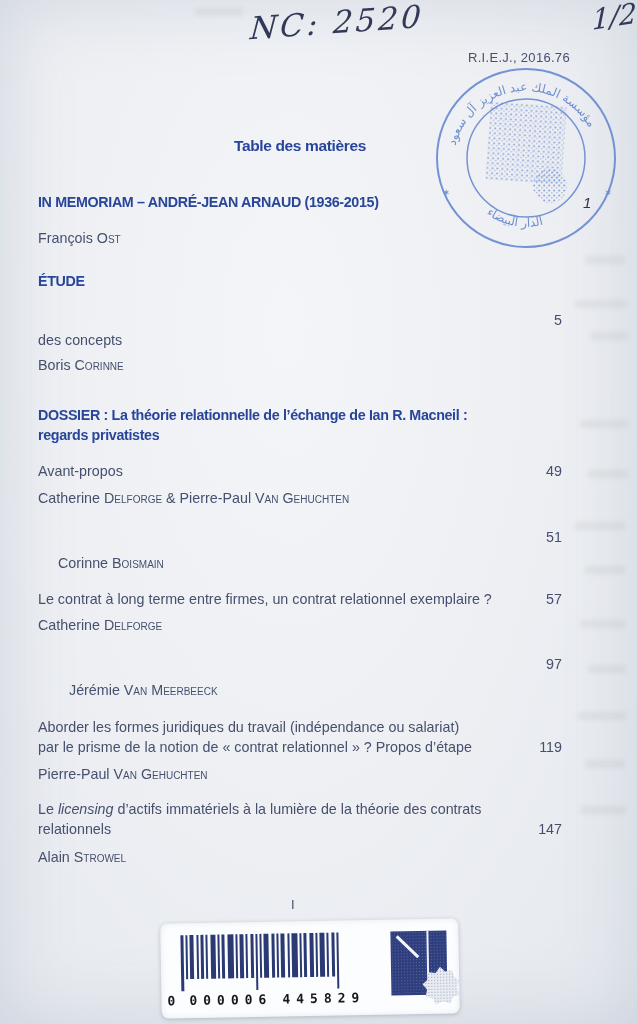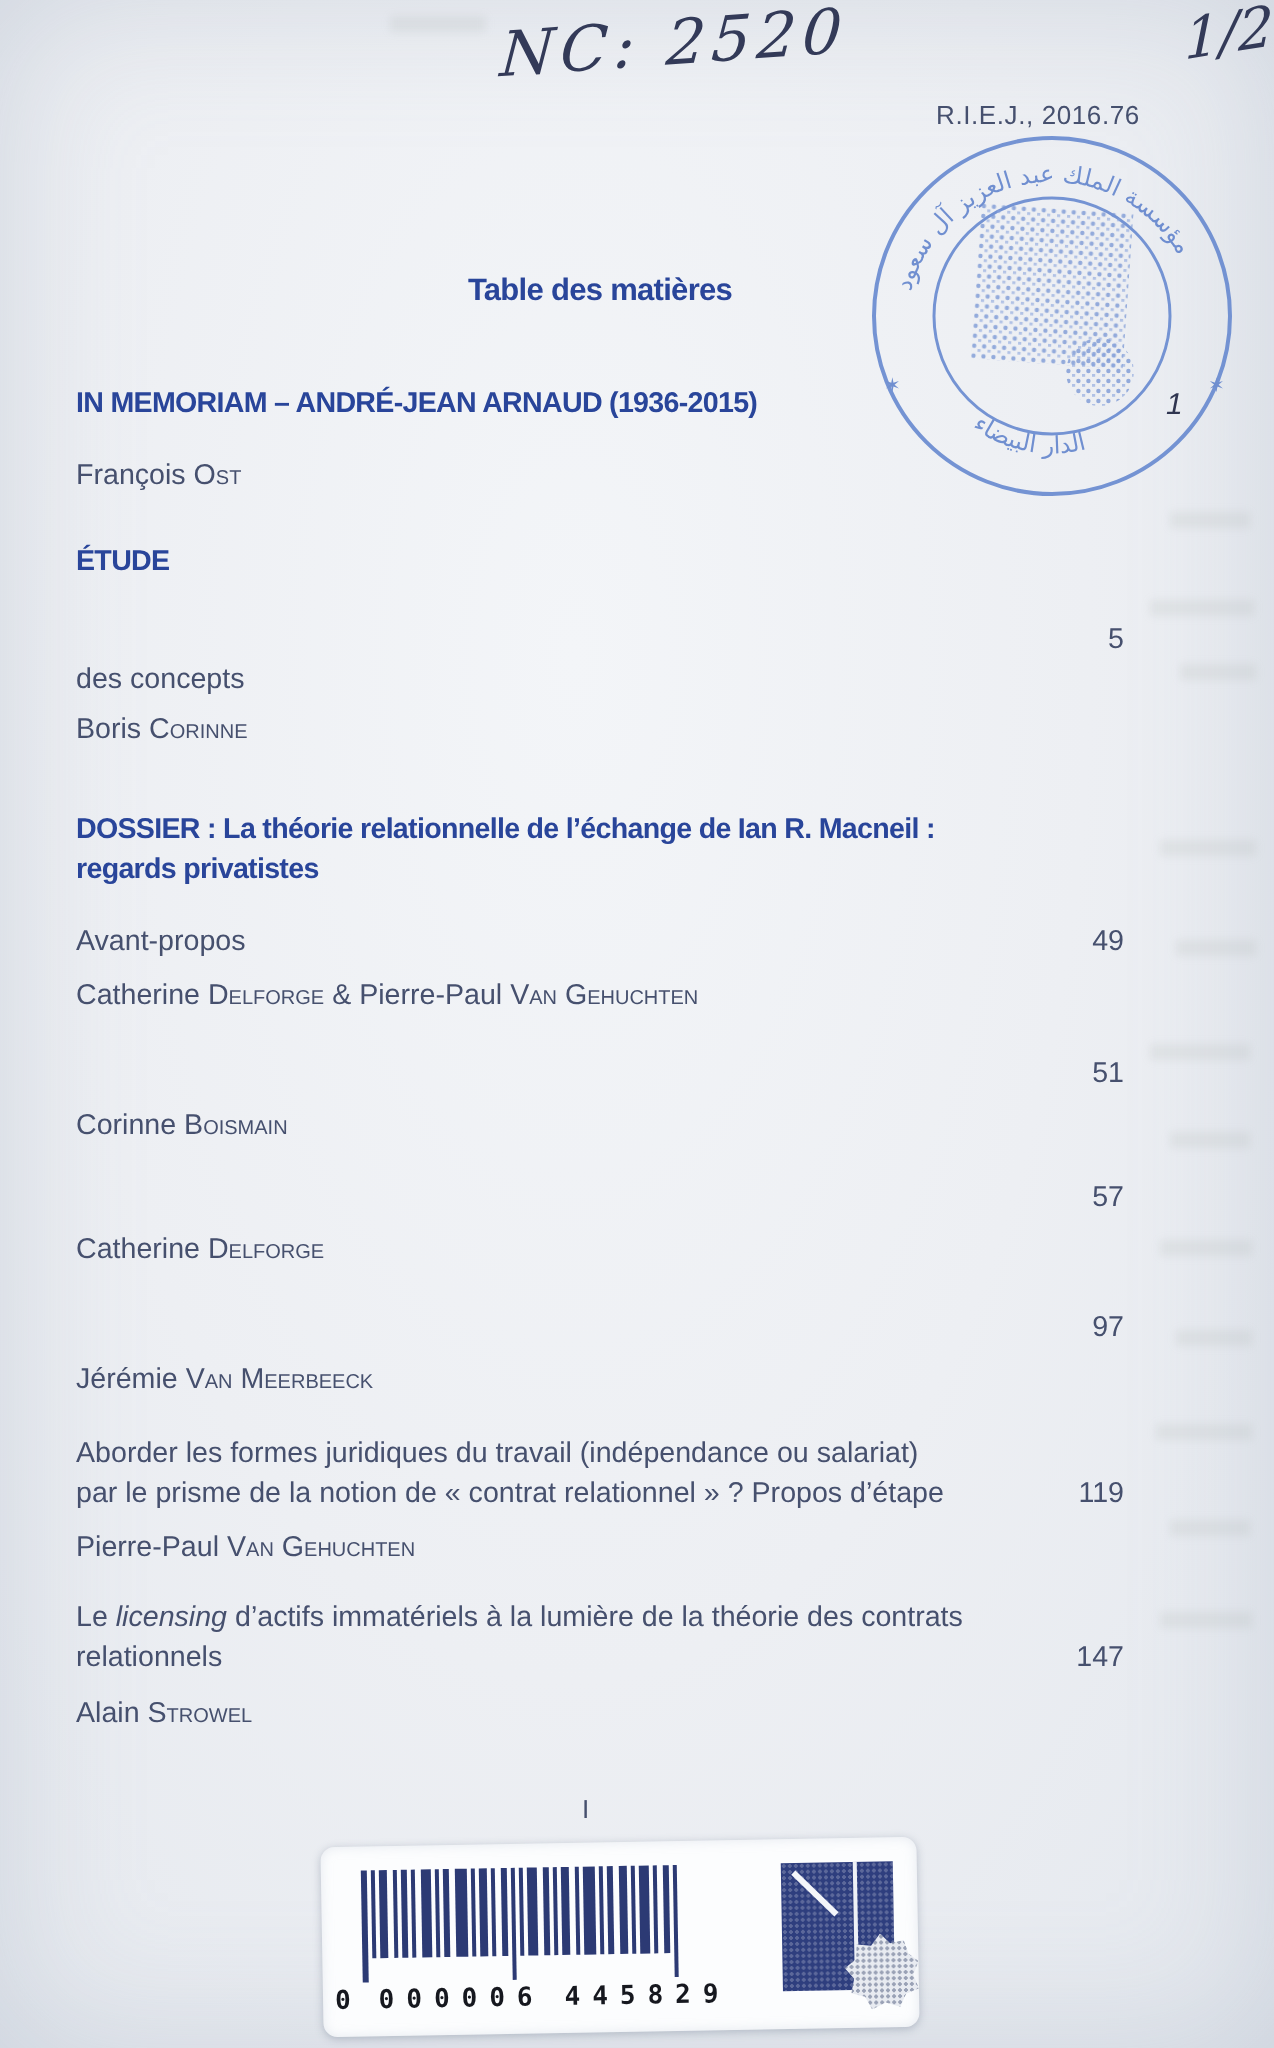--- a/index.html
+++ b/index.html
@@ -152,35 +152,36 @@
       <span>Avant-propos</span>
       <span class="num">49</span>
     </div>
     <div class="row" style="top:358px;">
       <span>Catherine </span><span class="sc">Delforge</span><span> &amp; Pierre-Paul </span><span class="sc">Van Gehuchten</span>
     </div>
 
     <div class="row" style="top:397px;">
       <span class="num">51</span>
     </div>
-    <div class="row" style="top:423px;">
+    <div class="row" style="top:423px;margin-left:20px;">
       <span>Corinne </span><span class="sc">Boismain</span>
     </div>
 
     <div class="row" style="top:459px;">
+      <span>Le contrat à long terme entre firmes, un contrat relationnel exemplaire ?</span>
       <span class="num">57</span>
     </div>
     <div class="row" style="top:485px;">
       <span>Catherine </span><span class="sc">Delforge</span>
     </div>
 
     <div class="row" style="top:524px;">
       <span class="num">97</span>
     </div>
-    <div class="row" style="top:550px;">
+    <div class="row" style="top:550px;margin-left:31px;">
       <span>Jérémie </span><span class="sc">Van Meerbeeck</span>
     </div>
 
     <div class="row" style="top:587px;">
       <span>Aborder les formes juridiques du travail (indépendance ou salariat)</span><br>
       <span>par le prisme de la notion de « contrat relationnel » ? Propos d’étape</span>
       <span class="num l2">119</span>
     </div>
     <div class="row" style="top:634px;">
       <span>Pierre-Paul </span><span class="sc">Van Gehuchten</span>

